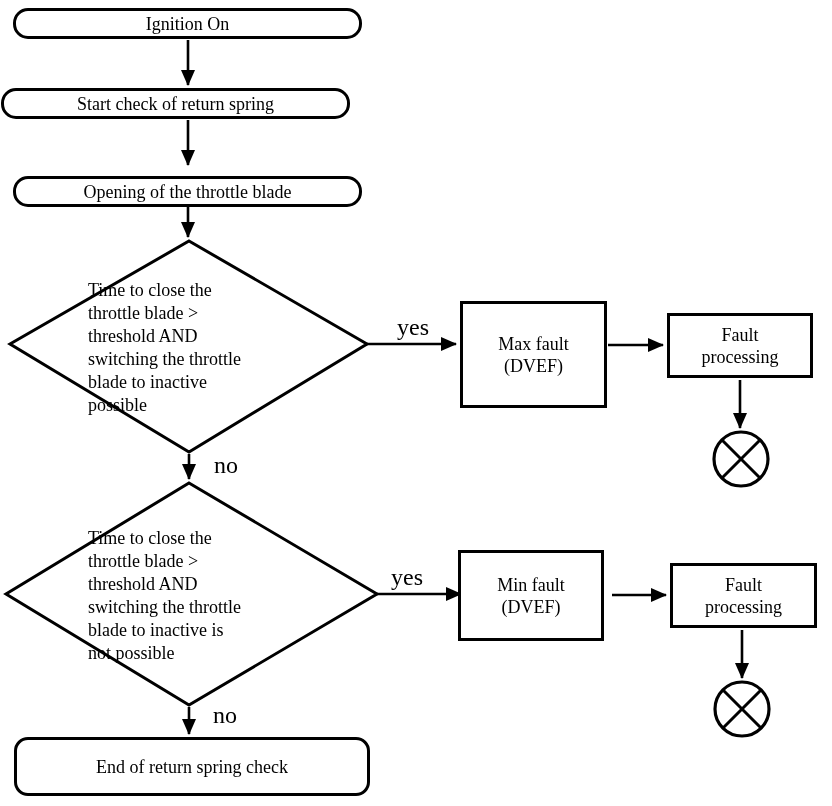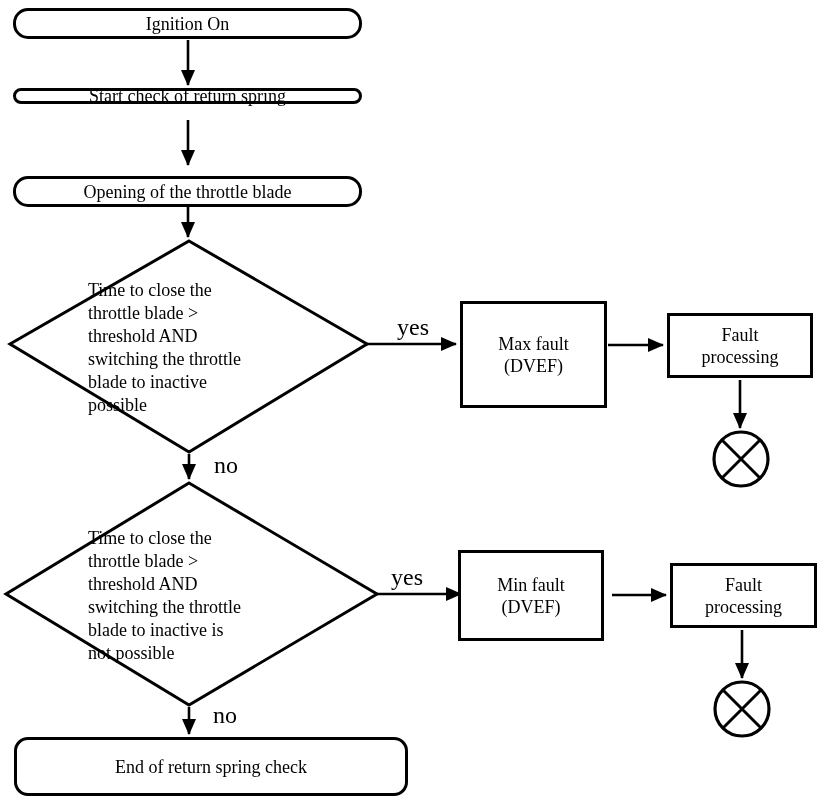--- a/index.html
+++ b/index.html
@@ -23,27 +23,27 @@
     display:flex; align-items:center; justify-content:center;
     text-align:center;
     font-size:18px; line-height:22px;
     white-space:pre-line;
     z-index:2;
   }
   .rounded-sm { border-radius:15px; }
   .rounded-lg { border-radius:14px; }
 
   .b-ignition  { left:13px;  top:8px;   width:349px; height:31px; }
-  .b-start     { left:13px;  top:88px;  width:349px; height:16px; }
+  .b-start     { left:1px;  top:88px;  width:349px; height:31px; }
   .b-opening   { left:13px;  top:168px; width:349px; height:31px;margin-top:8px; }
   .b-maxfault  { left:460px; top:301px; width:147px; height:107px; }
   .b-fault1    { left:667px; top:313px; width:146px; height:65px; }
   .b-minfault  { left:458px; top:550px; width:146px; height:91px; }
   .b-fault2    { left:670px; top:563px; width:147px; height:65px; }
-  .b-end       { left:14px;  top:737px; width:394px; height:59px; }
+  .b-end       { left:14px;  top:737px; width:356px; height:59px; }
 
   .dtext {
     position:absolute;
     font-size:18px; line-height:23px;
     white-space:pre-line;
     z-index:2;
   }
   .d1 { left:88px; top:279px; width:204px; }
   .d2 { left:88px; top:527px; width:204px; }
 

